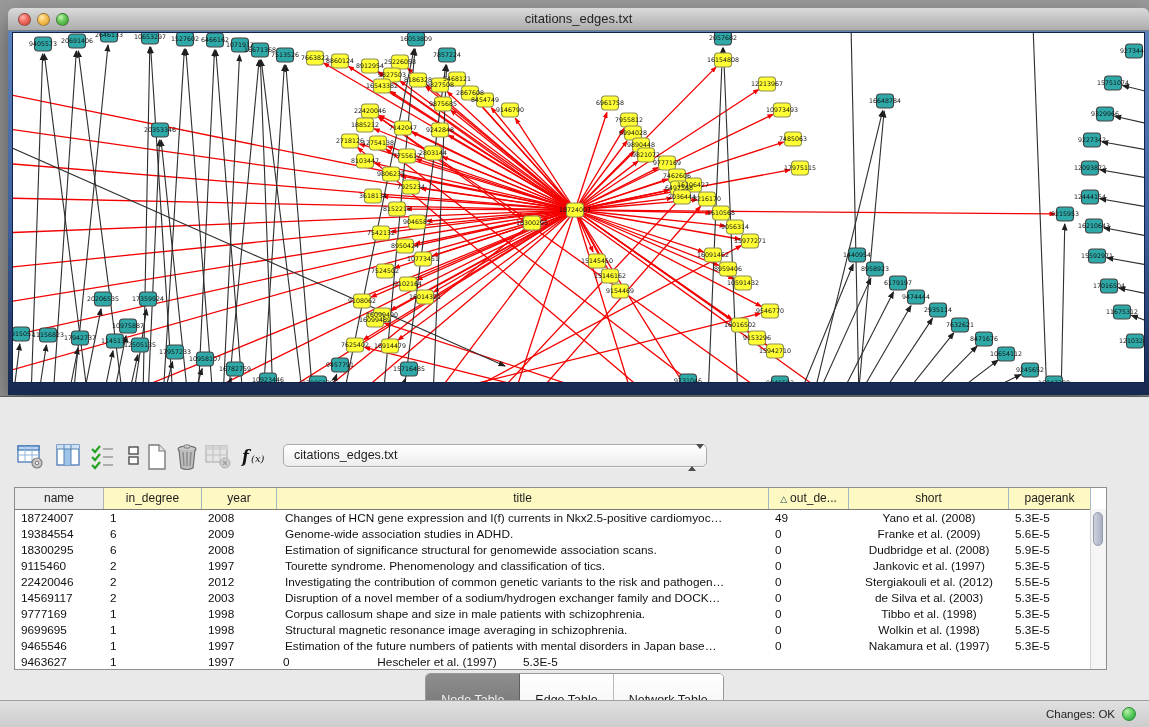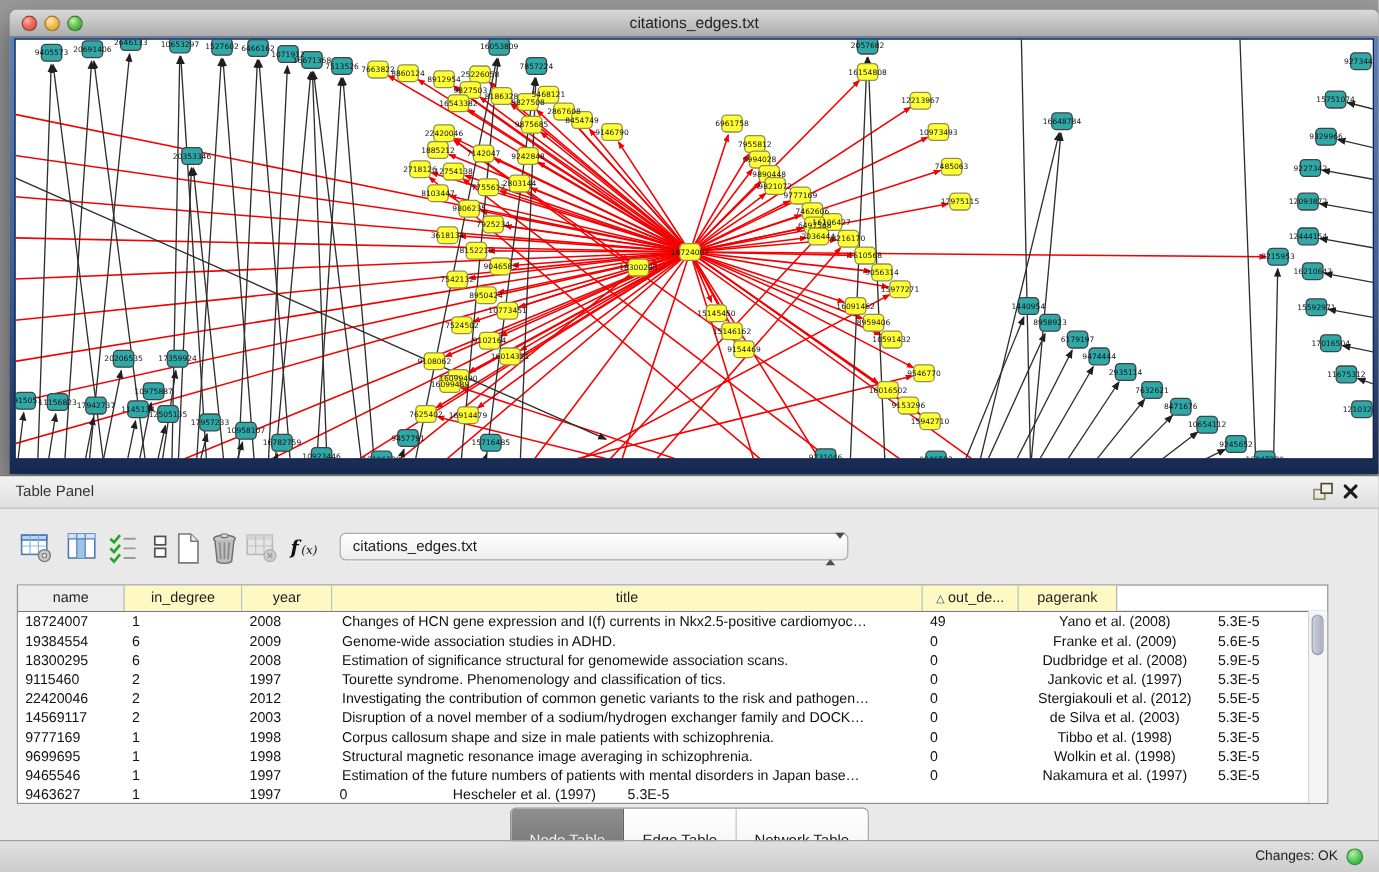--- a/index.html
+++ b/index.html
@@ -508,34 +508,20 @@
             <text x="754" y="53.2" class="nlabel">12213967</text>
             <text x="769" y="79.2" class="nlabel">10973493</text>
             <text x="780" y="108.2" class="nlabel">7485063</text>
             <text x="787" y="137.2" class="nlabel">17975115</text>
           </svg>
       </div>
     </div>
   </div>
 
   <div class="table-panel">
-    <div class="panel-header">
-      <div class="panel-title">Table Panel</div>
-      <div class="panel-btn float">
-        <svg width="20" height="18">
-            <rect x="2" y="7" width="9" height="8" fill="none" stroke="#8f8f62" stroke-width="1.4"></rect>
-            <rect x="8" y="2" width="9" height="8" fill="#efefe2" stroke="#4c4c3a" stroke-width="1.4"></rect>
-          </svg>
-      </div>
-      <div class="panel-btn close">
-        <svg width="18" height="18">
-            <path d="M4,4 L13,13 M13,4 L4,13" stroke="#1a1a1a" stroke-width="2.6" stroke-linecap="round"></path>
-          </svg>
-      </div>
-    </div>
 
     <div class="toolbar">
       <span class="tbtn" style="left:16px">
         <svg width="30" height="30">
             <rect x="2" y="4" width="21" height="16" fill="#ffffff" stroke="#4a7ab5" stroke-width="1.3"></rect>
             <rect x="2" y="4" width="21" height="4" fill="#b8d4f0" stroke="#4a7ab5" stroke-width="1.3"></rect>
             <path d="M2,13 h21 M9,4 v16 M16,4 v16" stroke="#8fb4dc" stroke-width="1"></path>
             <circle cx="21" cy="21" r="5" fill="#c9c9c9" stroke="#7e7e7e" stroke-width="1.2"></circle>
             <circle cx="21" cy="21" r="1.8" fill="#efefef" stroke="#7e7e7e"></circle>
           </svg>
@@ -597,20 +583,21 @@
       </div>
     </div>
 
     <div class="grid" id="grid">
       <div class="hrow" id="hrow">
           <div class="hcell first" style="width: 89px;">name</div>
           <div class="hcell" style="width: 98px;">in_degree</div>
           <div class="hcell" style="width: 75px;">year</div>
           <div class="hcell" style="width: 492px;">title</div>
           <div class="hcell" style="width: 80px;"><span class="sort-tri">△</span>out_de...</div>
+          <div class="hcell" style="width: 160px;">short</div>
           <div class="hcell" style="width: 82px;">pagerank</div>
         </div>
       <div id="rows">
           <div class="trow">
             <div class="tcell" style="width: 89px;">18724007</div>
             <div class="tcell" style="width: 98px;">1</div>
             <div class="tcell" style="width: 75px;">2008</div>
             <div class="tcell c-title" style="width: 492px;">Changes of HCN gene expression and I(f) currents in Nkx2.5-positive cardiomyoc…</div>
             <div class="tcell" style="width: 80px;">49</div>
             <div class="tcell c-short" style="width: 160px;">Yano et al. (2008)</div>

